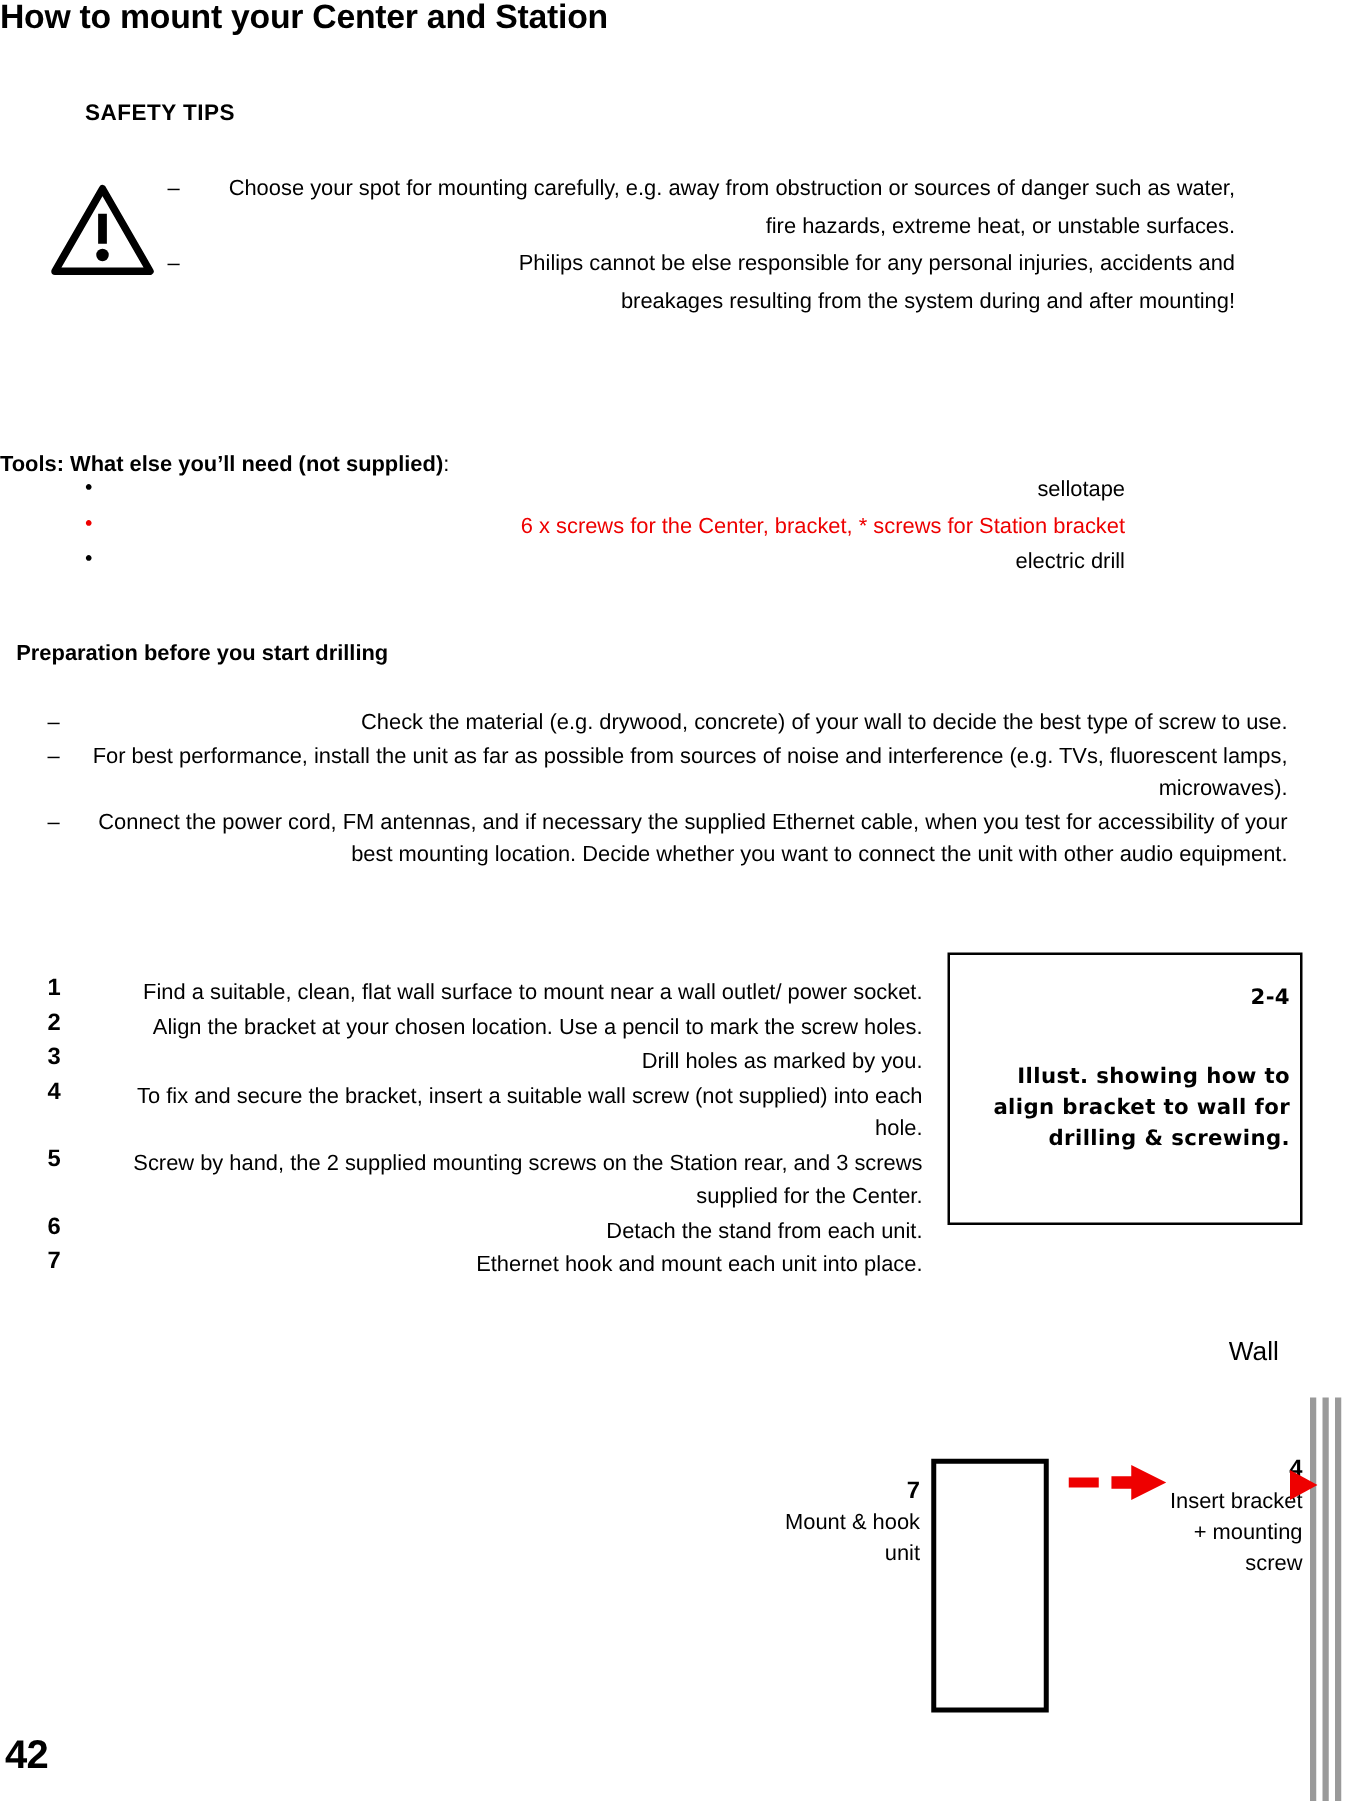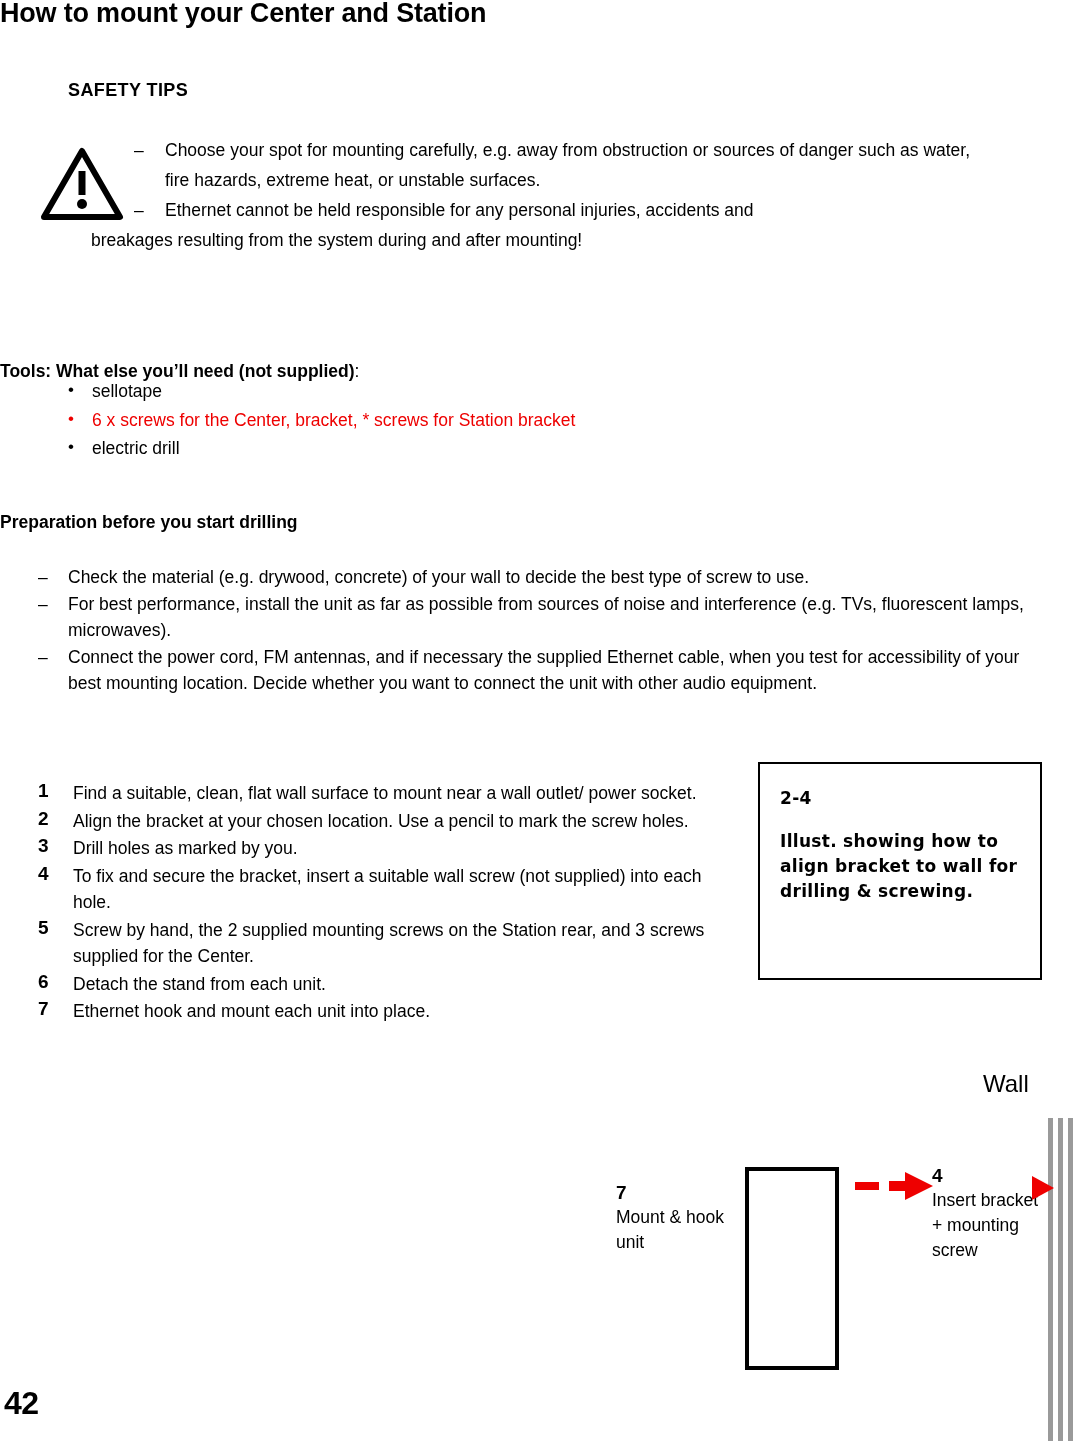--- a/index.html
+++ b/index.html
@@ -12,20 +12,21 @@
   body {
     font-family: "Liberation Sans", sans-serif;
     color: #000000;
   }
   .page {
     position: relative;
     width: 1076px;
     height: 1441px;
     background: #ffffff;
     overflow: hidden;
+    text-align: right;
   }
 
   
   .doc-title {
     position: absolute;
     left: 0px;
     top: -2px;
     font-size: 27px;
     font-weight: bold;
     letter-spacing: -0.2px;
@@ -104,21 +105,21 @@
     left: 68px;
     top: -1px;
     font-size: 17px;
     line-height: 28.5px;
   }
   .tools-list li.red, .tools-list li.red .bullet { color: #ee0000; }
 
   
   .prep-heading {
     position: absolute;
-    left: 0px;
+    left: 13px;
     top: 512px;
     font-size: 17.5px;
     font-weight: bold;
   }
   .prep-list {
     position: absolute;
     left: 0px;
     top: 564px;
     width: 1030px;
     font-size: 17.5px;
@@ -177,28 +178,28 @@
     position: absolute;
     left: 20px;
     top: 22px;
     right: 8px;
     font-family: "DejaVu Sans", sans-serif;
     font-weight: bold;
     font-size: 17px;
     line-height: 25px;
     letter-spacing: 0.3px;
   }
-  .illus-code { margin-bottom: 18px; }
+  .illus-code { margin-bottom: 38px; }
 
   
   .wall-label {
     position: absolute;
     left: 983px;
     top: 1070px;
-    font-size: 24px;
+    font-size: 21px;
   }
 
   .wall-graphic {
     position: absolute;
     left: 1048px;
     top: 1118px;
     width: 28px;
     height: 323px;
   }
   .wall-graphic .bar {
@@ -300,21 +301,21 @@
     </svg>
   </div>
 
   <div class="safety-block">
     <div class="safety-item">
       <span class="dash">–</span>
       <span>Choose your spot for mounting carefully, e.g. away from obstruction or sources of danger such as water, fire hazards, extreme heat, or unstable surfaces.</span>
     </div>
     <div class="safety-item">
       <span class="dash">–</span>
-      <span>Ethernet cannot be held responsible for any personal injuries, accidents and</span>
+      <span>Philips cannot be else responsible for any personal injuries, accidents and</span>
     </div>
     <div class="safety-tail">breakages resulting from the system during and after mounting!</div>
   </div>
 
   <div class="tools-heading">
     <b>Tools: What else you’ll need  (not supplied)</b><span>:</span>
   </div>
 
   <ul class="tools-list">
     <li>

